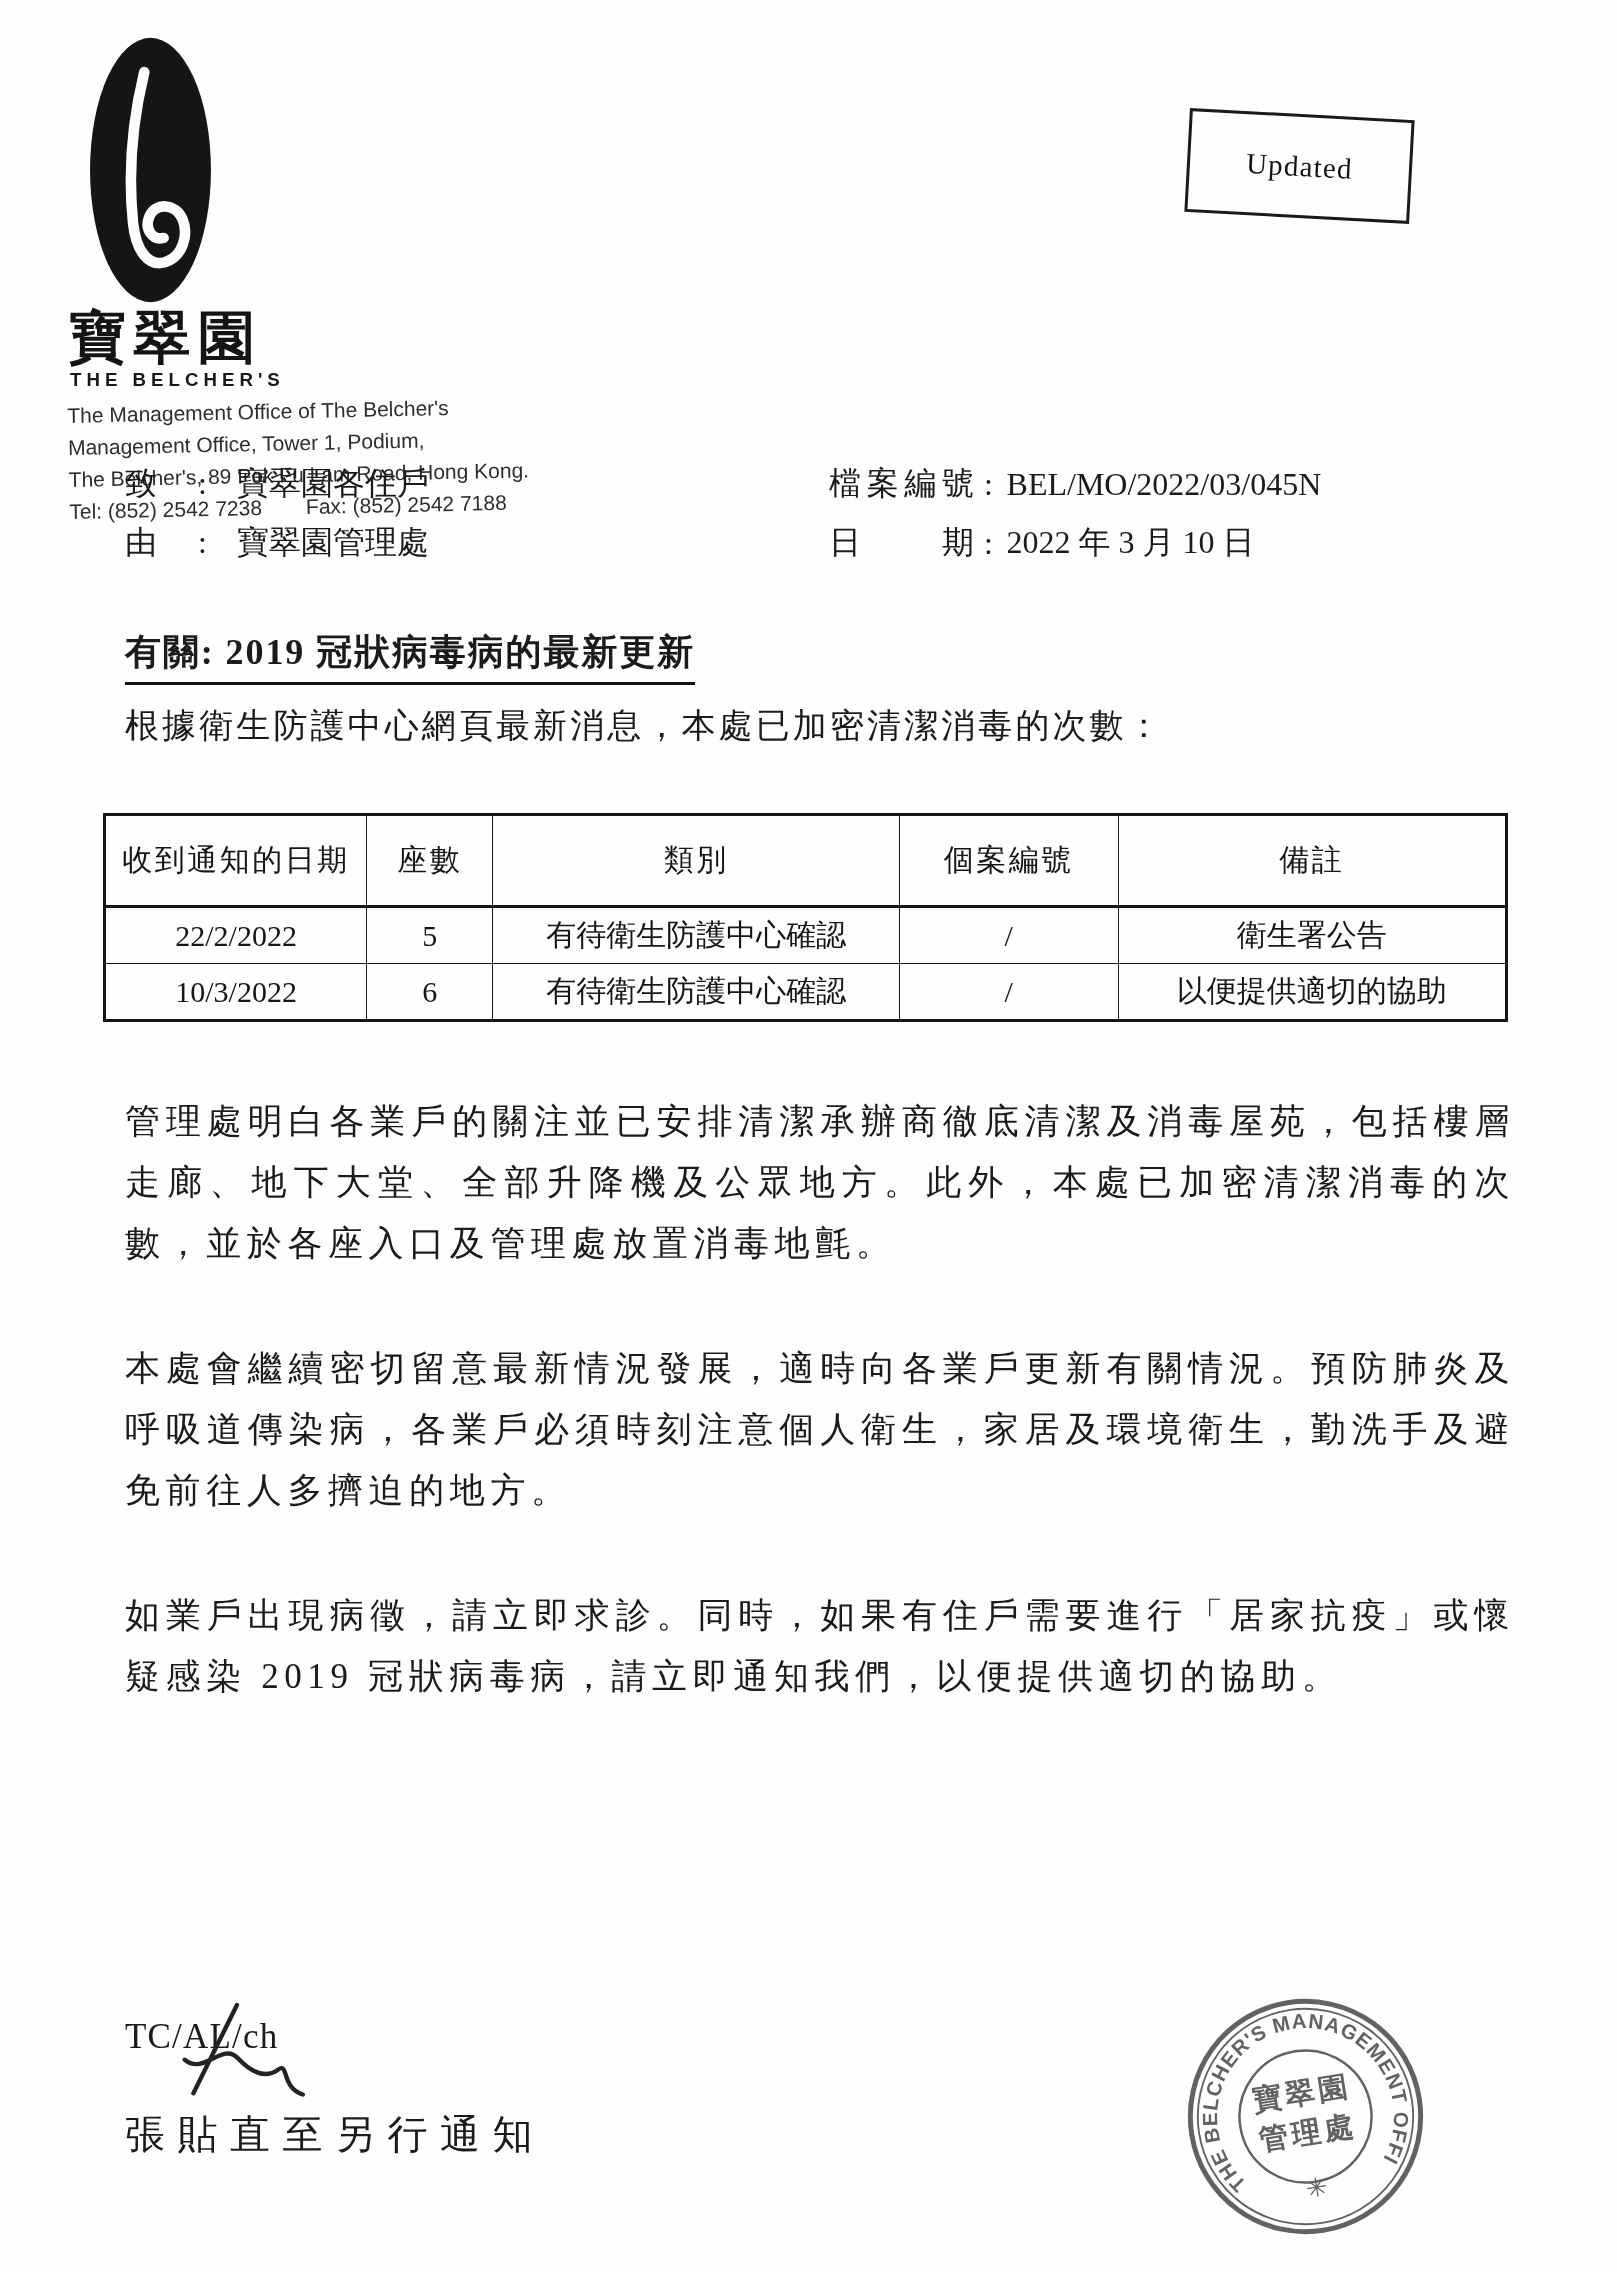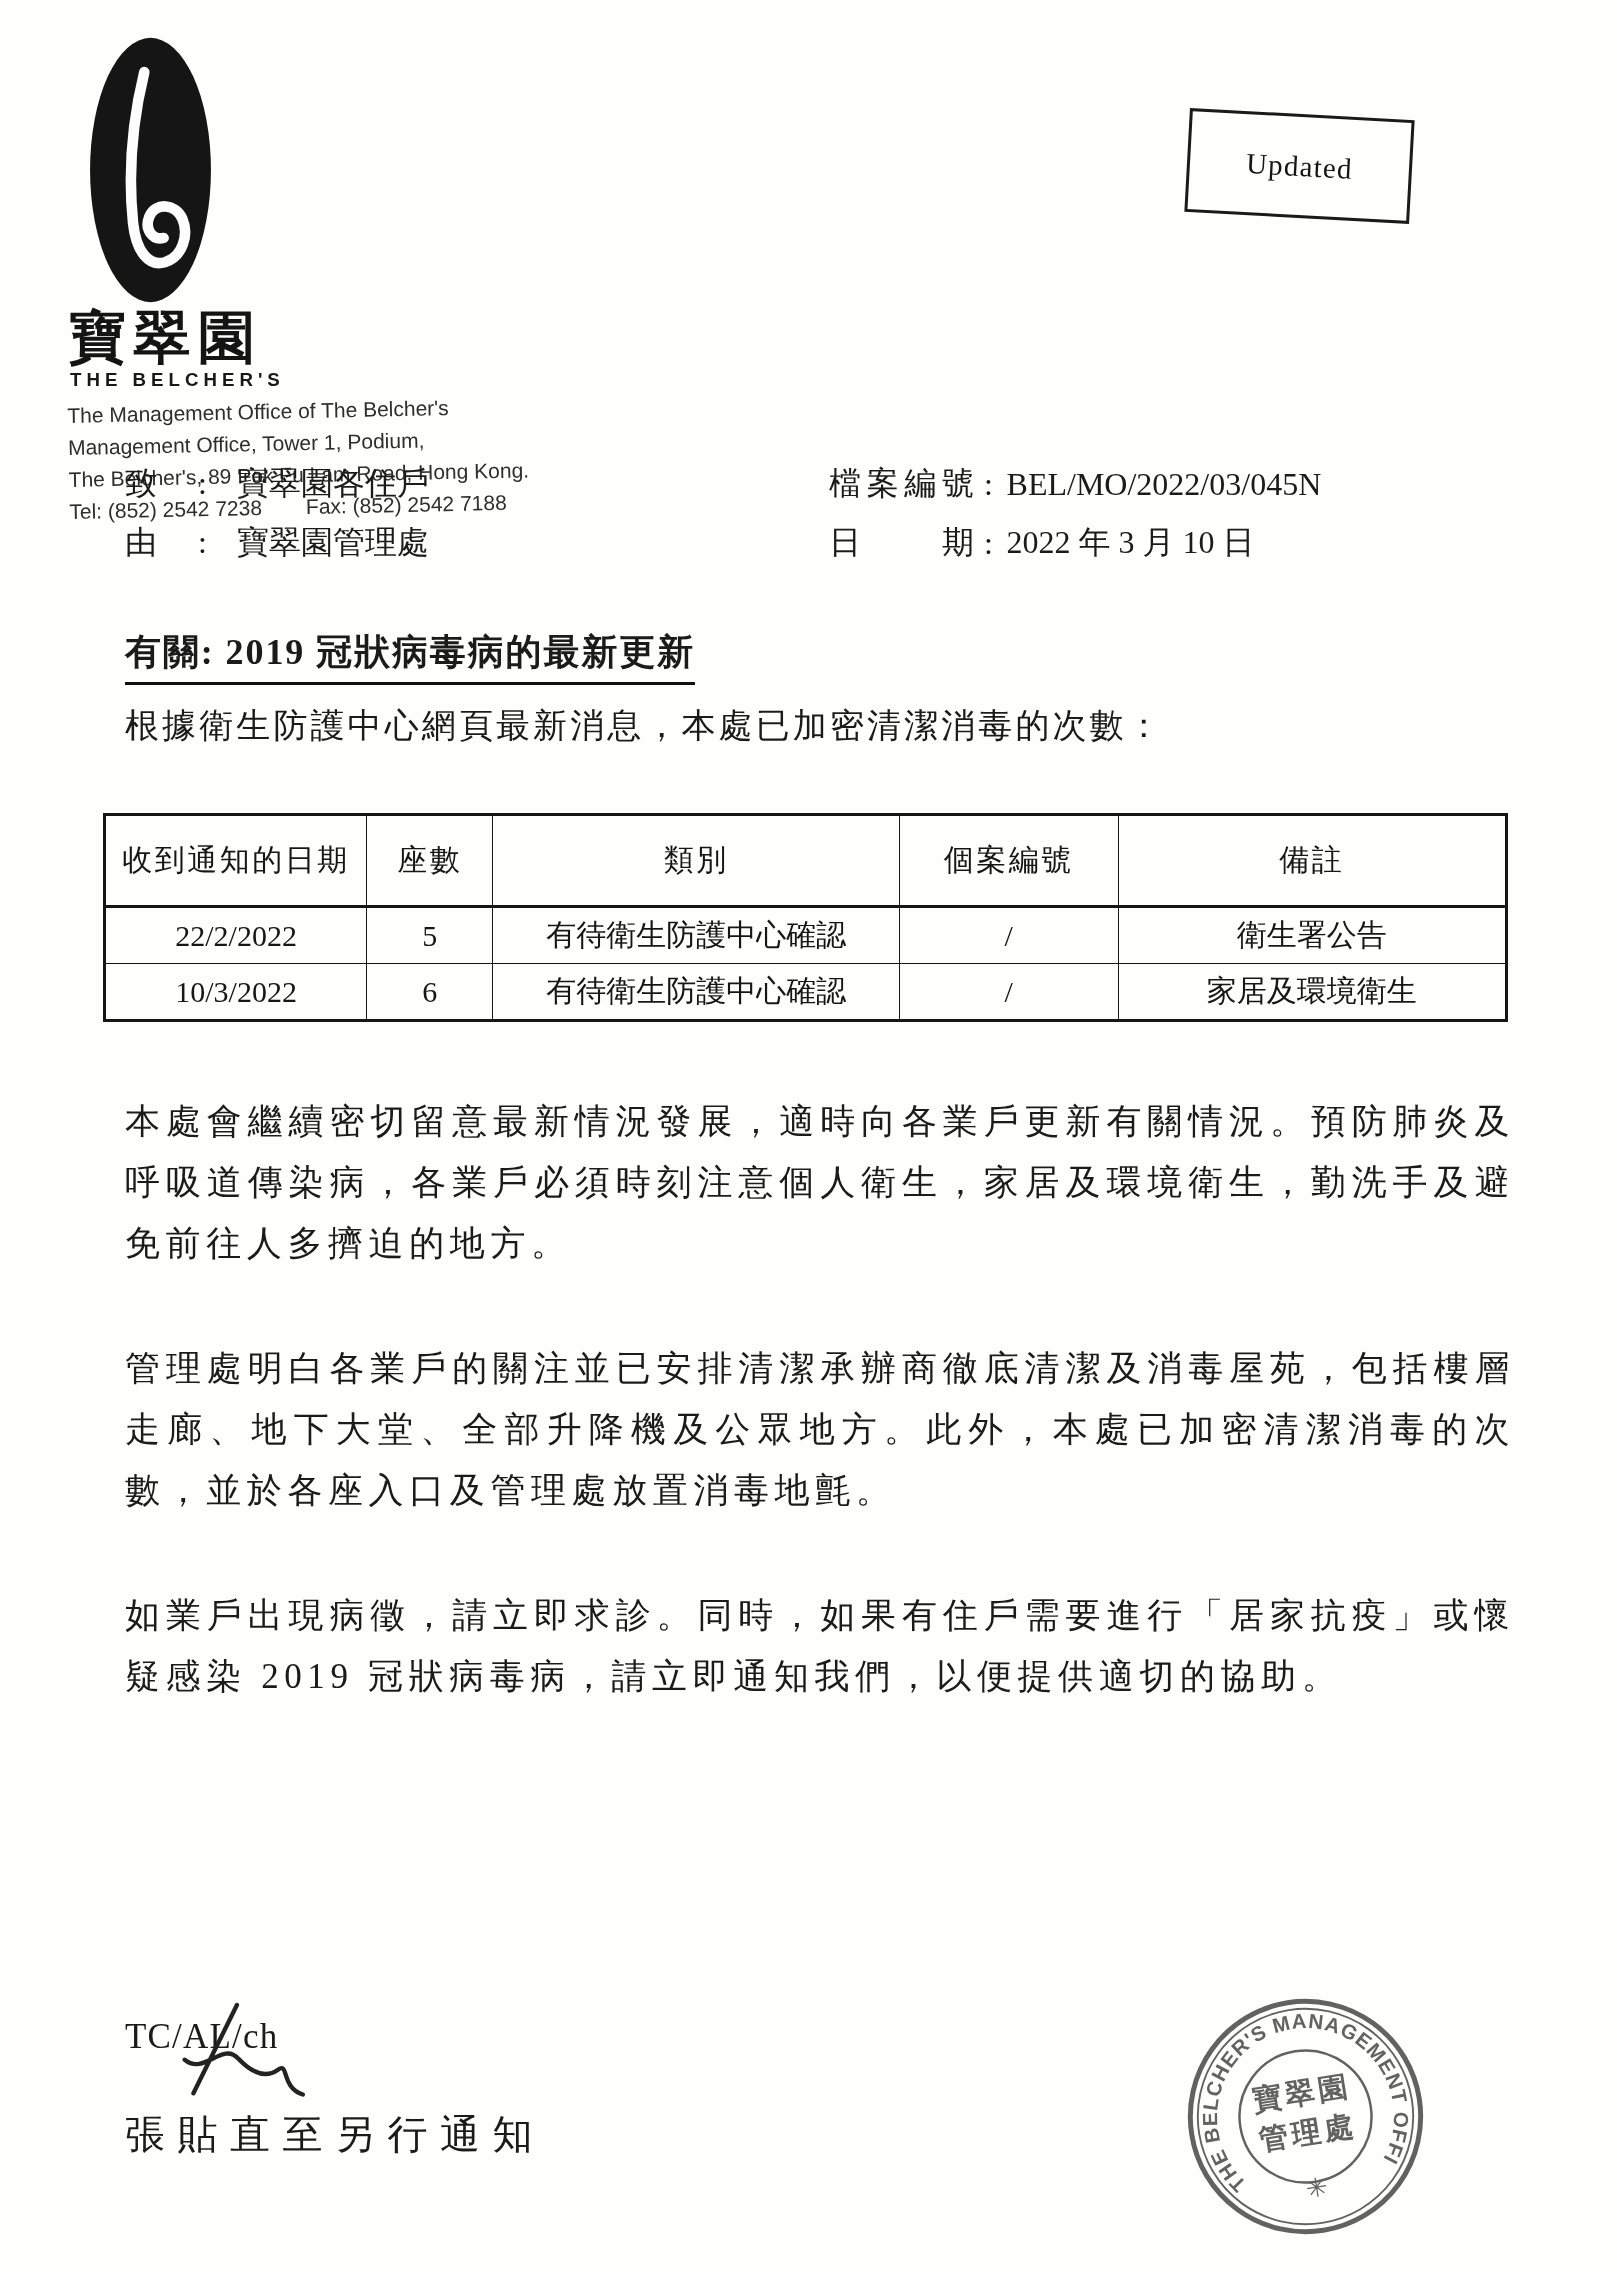--- a/index.html
+++ b/index.html
@@ -134,28 +134,28 @@
         <td>5</td>
         <td>有待衛生防護中心確認</td>
         <td>/</td>
         <td>衛生署公告</td>
       </tr>
       <tr>
         <td>10/3/2022</td>
         <td>6</td>
         <td>有待衛生防護中心確認</td>
         <td>/</td>
-        <td>家居及環境衛生</td>
+        <td>以便提供適切的協助</td>
       </tr>
     </tbody>
   </table>
 
   <div class="body-text">
+    <p class="para">管理處明白各業戶的關注並已安排清潔承辦商徹底清潔及消毒屋苑，包括樓層走廊、地下大堂、全部升降機及公眾地方。此外，本處已加密清潔消毒的次數，並於各座入口及管理處放置消毒地氈。</p>
     <p class="para">本處會繼續密切留意最新情況發展，適時向各業戶更新有關情況。預防肺炎及呼吸道傳染病，各業戶必須時刻注意個人衛生，家居及環境衛生，勤洗手及避免前往人多擠迫的地方。</p>
-    <p class="para">管理處明白各業戶的關注並已安排清潔承辦商徹底清潔及消毒屋苑，包括樓層走廊、地下大堂、全部升降機及公眾地方。此外，本處已加密清潔消毒的次數，並於各座入口及管理處放置消毒地氈。</p>
     <p class="para">如業戶出現病徵，請立即求診。同時，如果有住戶需要進行「居家抗疫」或懷疑感染 2019 冠狀病毒病，請立即通知我們，以便提供適切的協助。</p>
   </div>
 
   <div class="initials">TC/AL/ch</div>
   <svg class="scribble" viewBox="0 0 230 180">
     <path d="M 98 8 L 28 150 M 14 96 C 46 122 74 66 100 94 C 120 115 142 128 164 112 C 182 99 168 140 204 152" stroke="#232323" stroke-width="7" fill="none" stroke-linecap="round"></path>
   </svg>
 
   <div class="posting-note">張貼直至另行通知</div>
 

